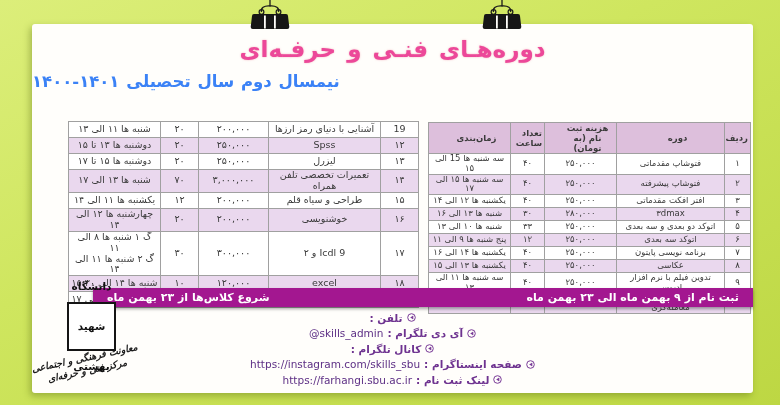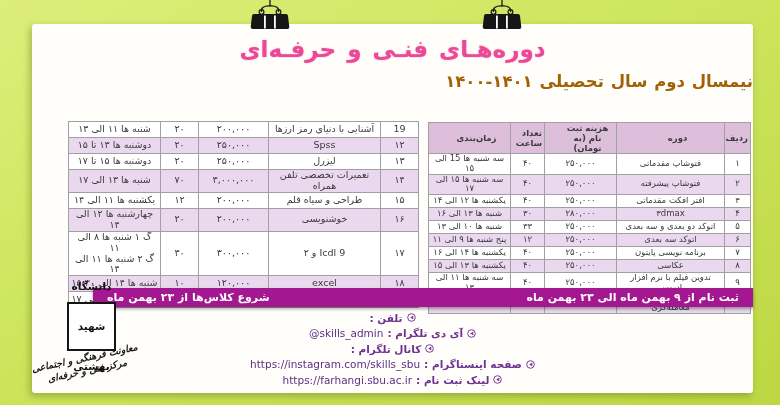--- a/index.html
+++ b/index.html
@@ -16,22 +16,22 @@
   }
   .clip { position:absolute; top:0; z-index:5; }
   .clip1 { left:248px; } .clip2 { left:480px; }
 
   .title {
     position:absolute; left:32px; top:36px; width:721px; text-align:center;
     font-size:23px; font-weight:bold; color:#ec4899;
     text-shadow:0 0 2px rgba(231,120,140,.55); word-spacing:3px;
   }
   .subtitle {
-    position:absolute; left:32px; top:72px; width:721px; text-align:right;
-    font-size:16.5px; font-weight:bold; color:#a16207; word-spacing:1px;
+    position:absolute; left:32px; top:72px; width:721px; text-align:left;
+    font-size:16.5px; font-weight:bold; color:#3b82f6; word-spacing:1px;
   }
 
   table { border-collapse:collapse; table-layout:fixed; position:absolute;
           border:1.5px solid #6f6f6f; background:#fff; }
   th,td { border:1px solid #a0a0a0; text-align:center; vertical-align:middle;
           padding:0 2px; color:#3a3a3a; overflow:hidden; }
   th { background:#ddbfdc; font-weight:bold;padding-left:16px; }
   tbody tr:nth-child(even) td { background:#ead8ee; }
   .c-schedule { white-space:pre-line; }
 

